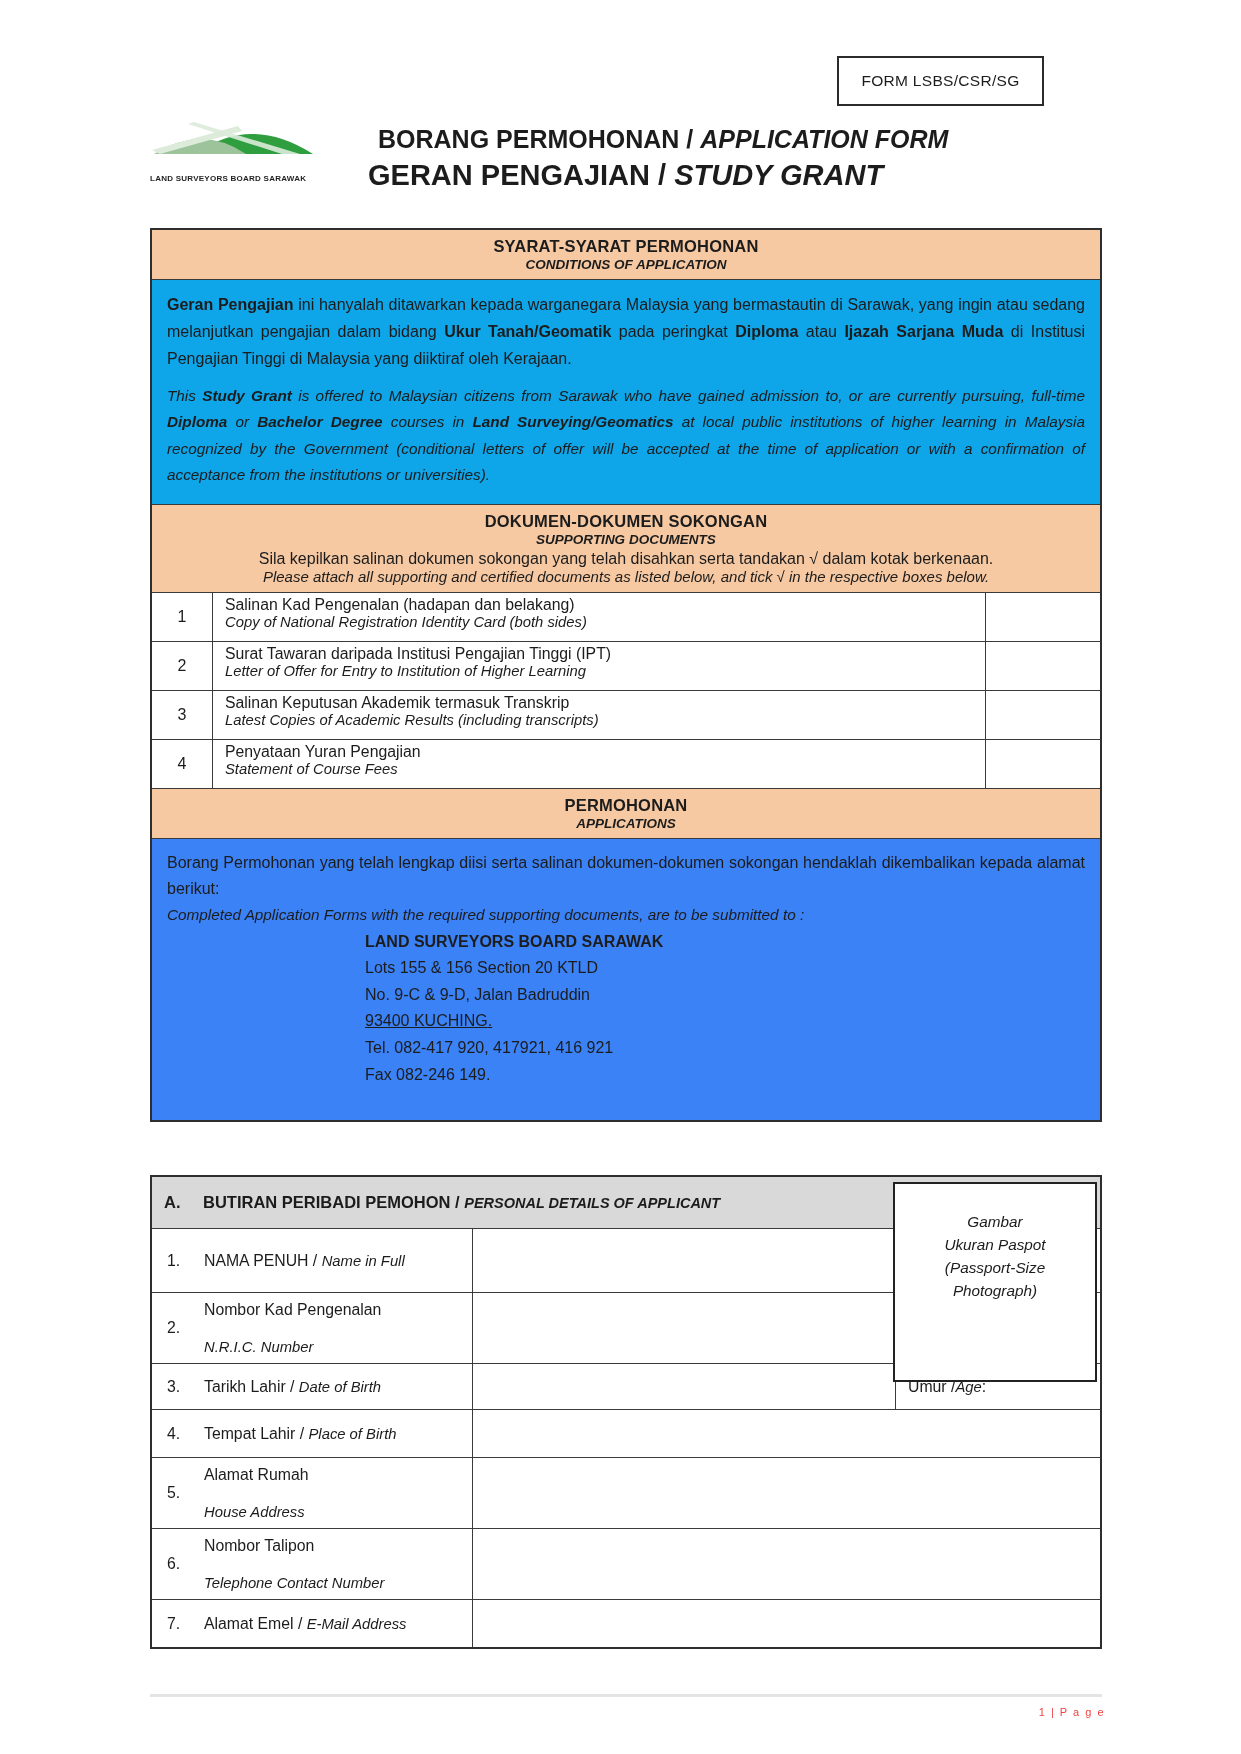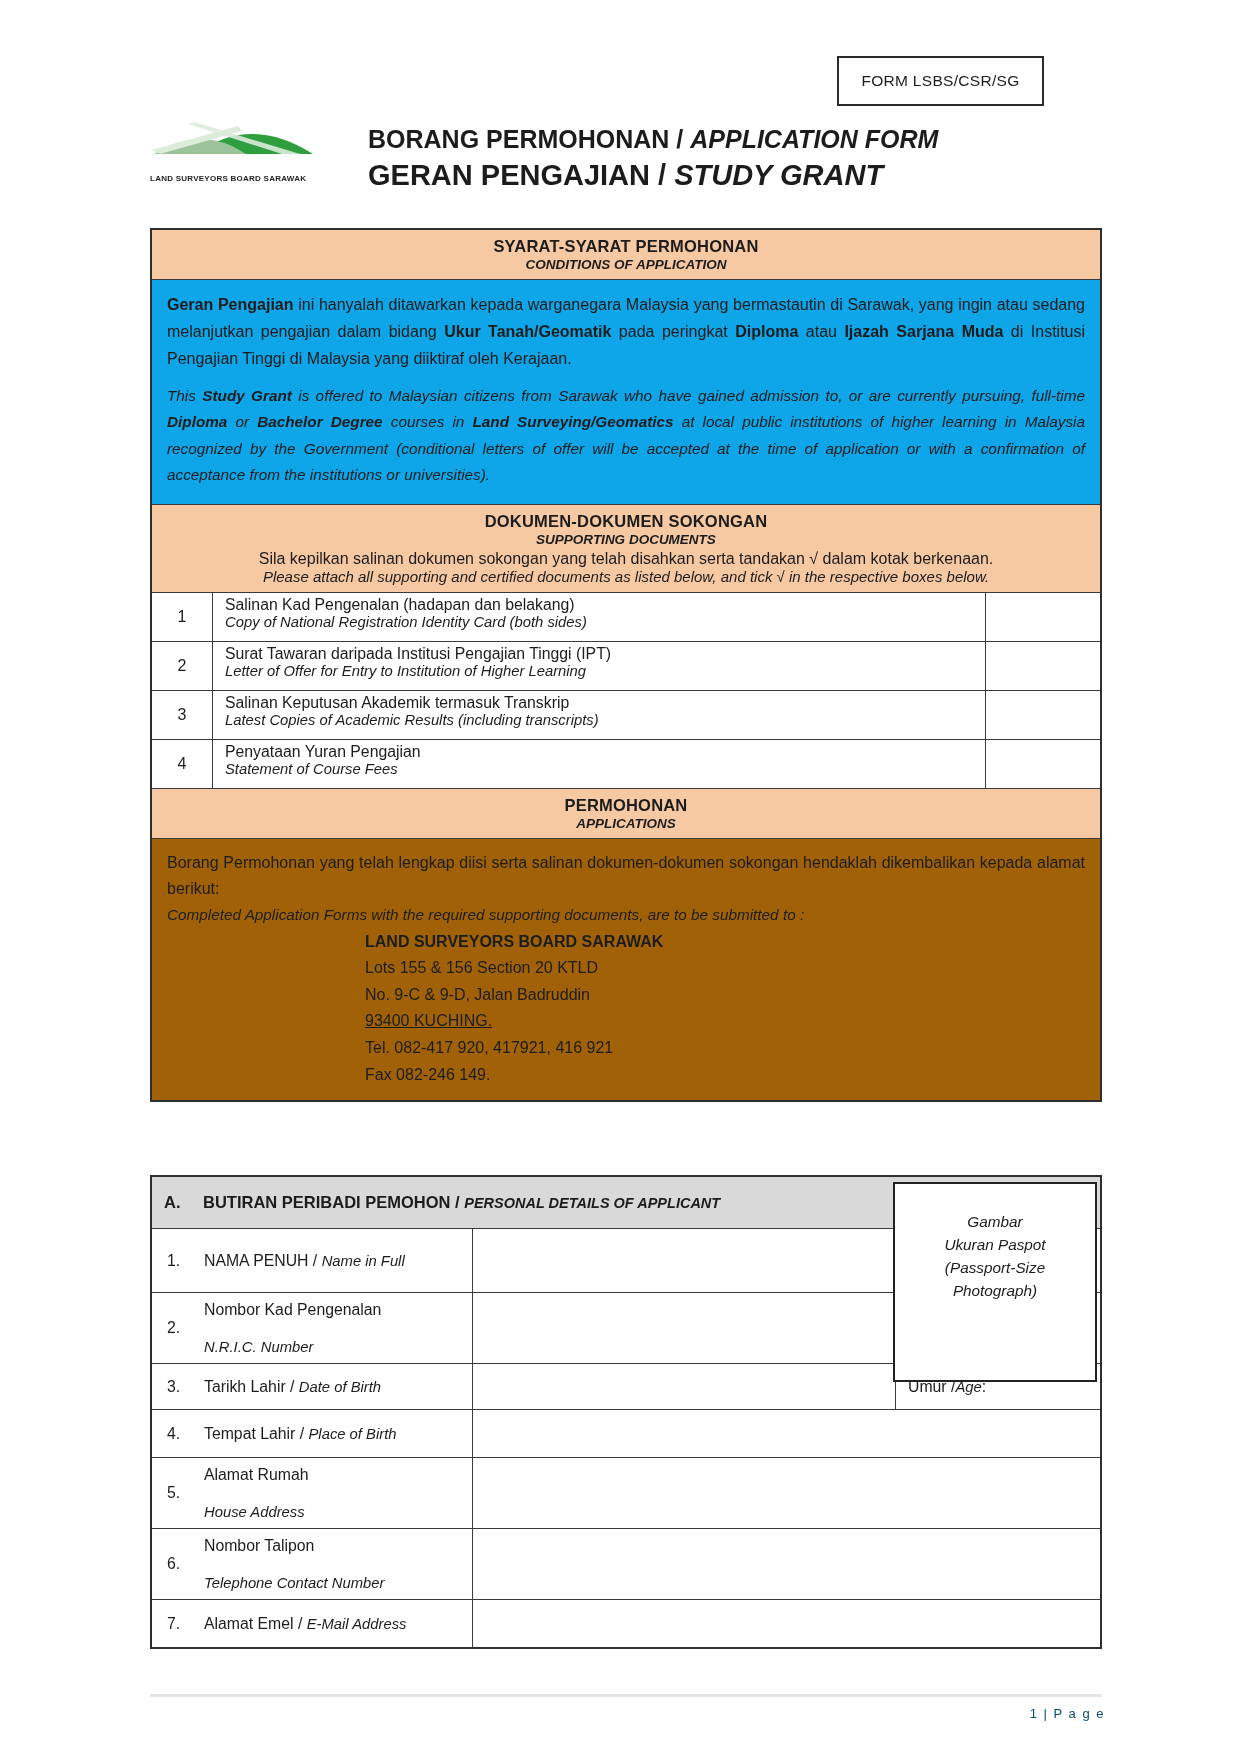--- a/index.html
+++ b/index.html
@@ -27,21 +27,21 @@
 
   
   .logo { position: absolute; left: 150px; top: 112px; width: 172px; }
   .logo-caption {
     font-size: 8px; font-weight: bold; letter-spacing: .25px;
     color: #1f1f1f; margin-top: 2px; white-space: nowrap;
   }
 
   
   .title-block { position: absolute; left: 368px; top: 125px; white-space: nowrap; }
-  .title-1 { font-size: 25px; font-weight: bold; }
+  .title-1 { font-size: 25px; font-weight: bold; margin-left: 10px; }
   .title-2 { font-size: 29px; font-weight: bold; margin-top: 5px; }
 
   
   .main-stack {
     position: absolute; left: 150px; top: 228px; width: 952px;
     border: 2px solid #2e2e2e;
   }
   .band {
     background: #F6C9A3;
     text-align: center;
@@ -65,21 +65,21 @@
     width: 60px; flex: none;
     display: flex; align-items: center; justify-content: center;
     font-size: 16px;
   }
   .doc-text { flex: 1; border-left: 1.5px solid #3a3a3a; padding: 3px 10px 4px 12px; }
   .doc-text-my { font-size: 15.8px; }
   .doc-text-en { font-size: 14.8px; font-style: italic; }
   .doc-check { width: 115px; flex: none; border-left: 1.5px solid #3a3a3a; background: #fff; }
 
   
-  .apps-body { padding: 11px 15px 12px; background: #a16207; }
+  .apps-body { padding: 11px 15px 32px; background: #3b82f6; }
   .apps-my { font-size: 16px; line-height: 1.65; text-align: justify; }
   .apps-en { font-size: 15.3px; font-style: italic; margin-top: 3px; }
   .address { margin-left: 198px; margin-top: 5px; font-size: 16px; line-height: 1.66; }
   .address-name { font-weight: bold; }
   .address-city span { text-decoration: underline; }
 
   
   .section-a {
     position: absolute; left: 150px; top: 1175px; width: 952px;
     border: 2px solid #2e2e2e;
@@ -124,21 +124,21 @@
     padding-top: 27px;
   }
 
   
   .footer-rule {
     position: absolute; left: 150px; top: 1694px; width: 952px; height: 3px;
     background: #e4e4e4;
   }
   .footer-page {
     position: absolute; top: 1706px; right: 136px;
-    font-size: 13px; color: #0c4a6e; letter-spacing: 1.5px;
+    font-size: 11px; color: #ef4444; letter-spacing: 1.5px;
   }
 </style>
 </head>
 <body>
 
 <div class="page">
 
   <div class="form-code">
     <span>FORM LSBS/CSR/SG</span>
   </div>

